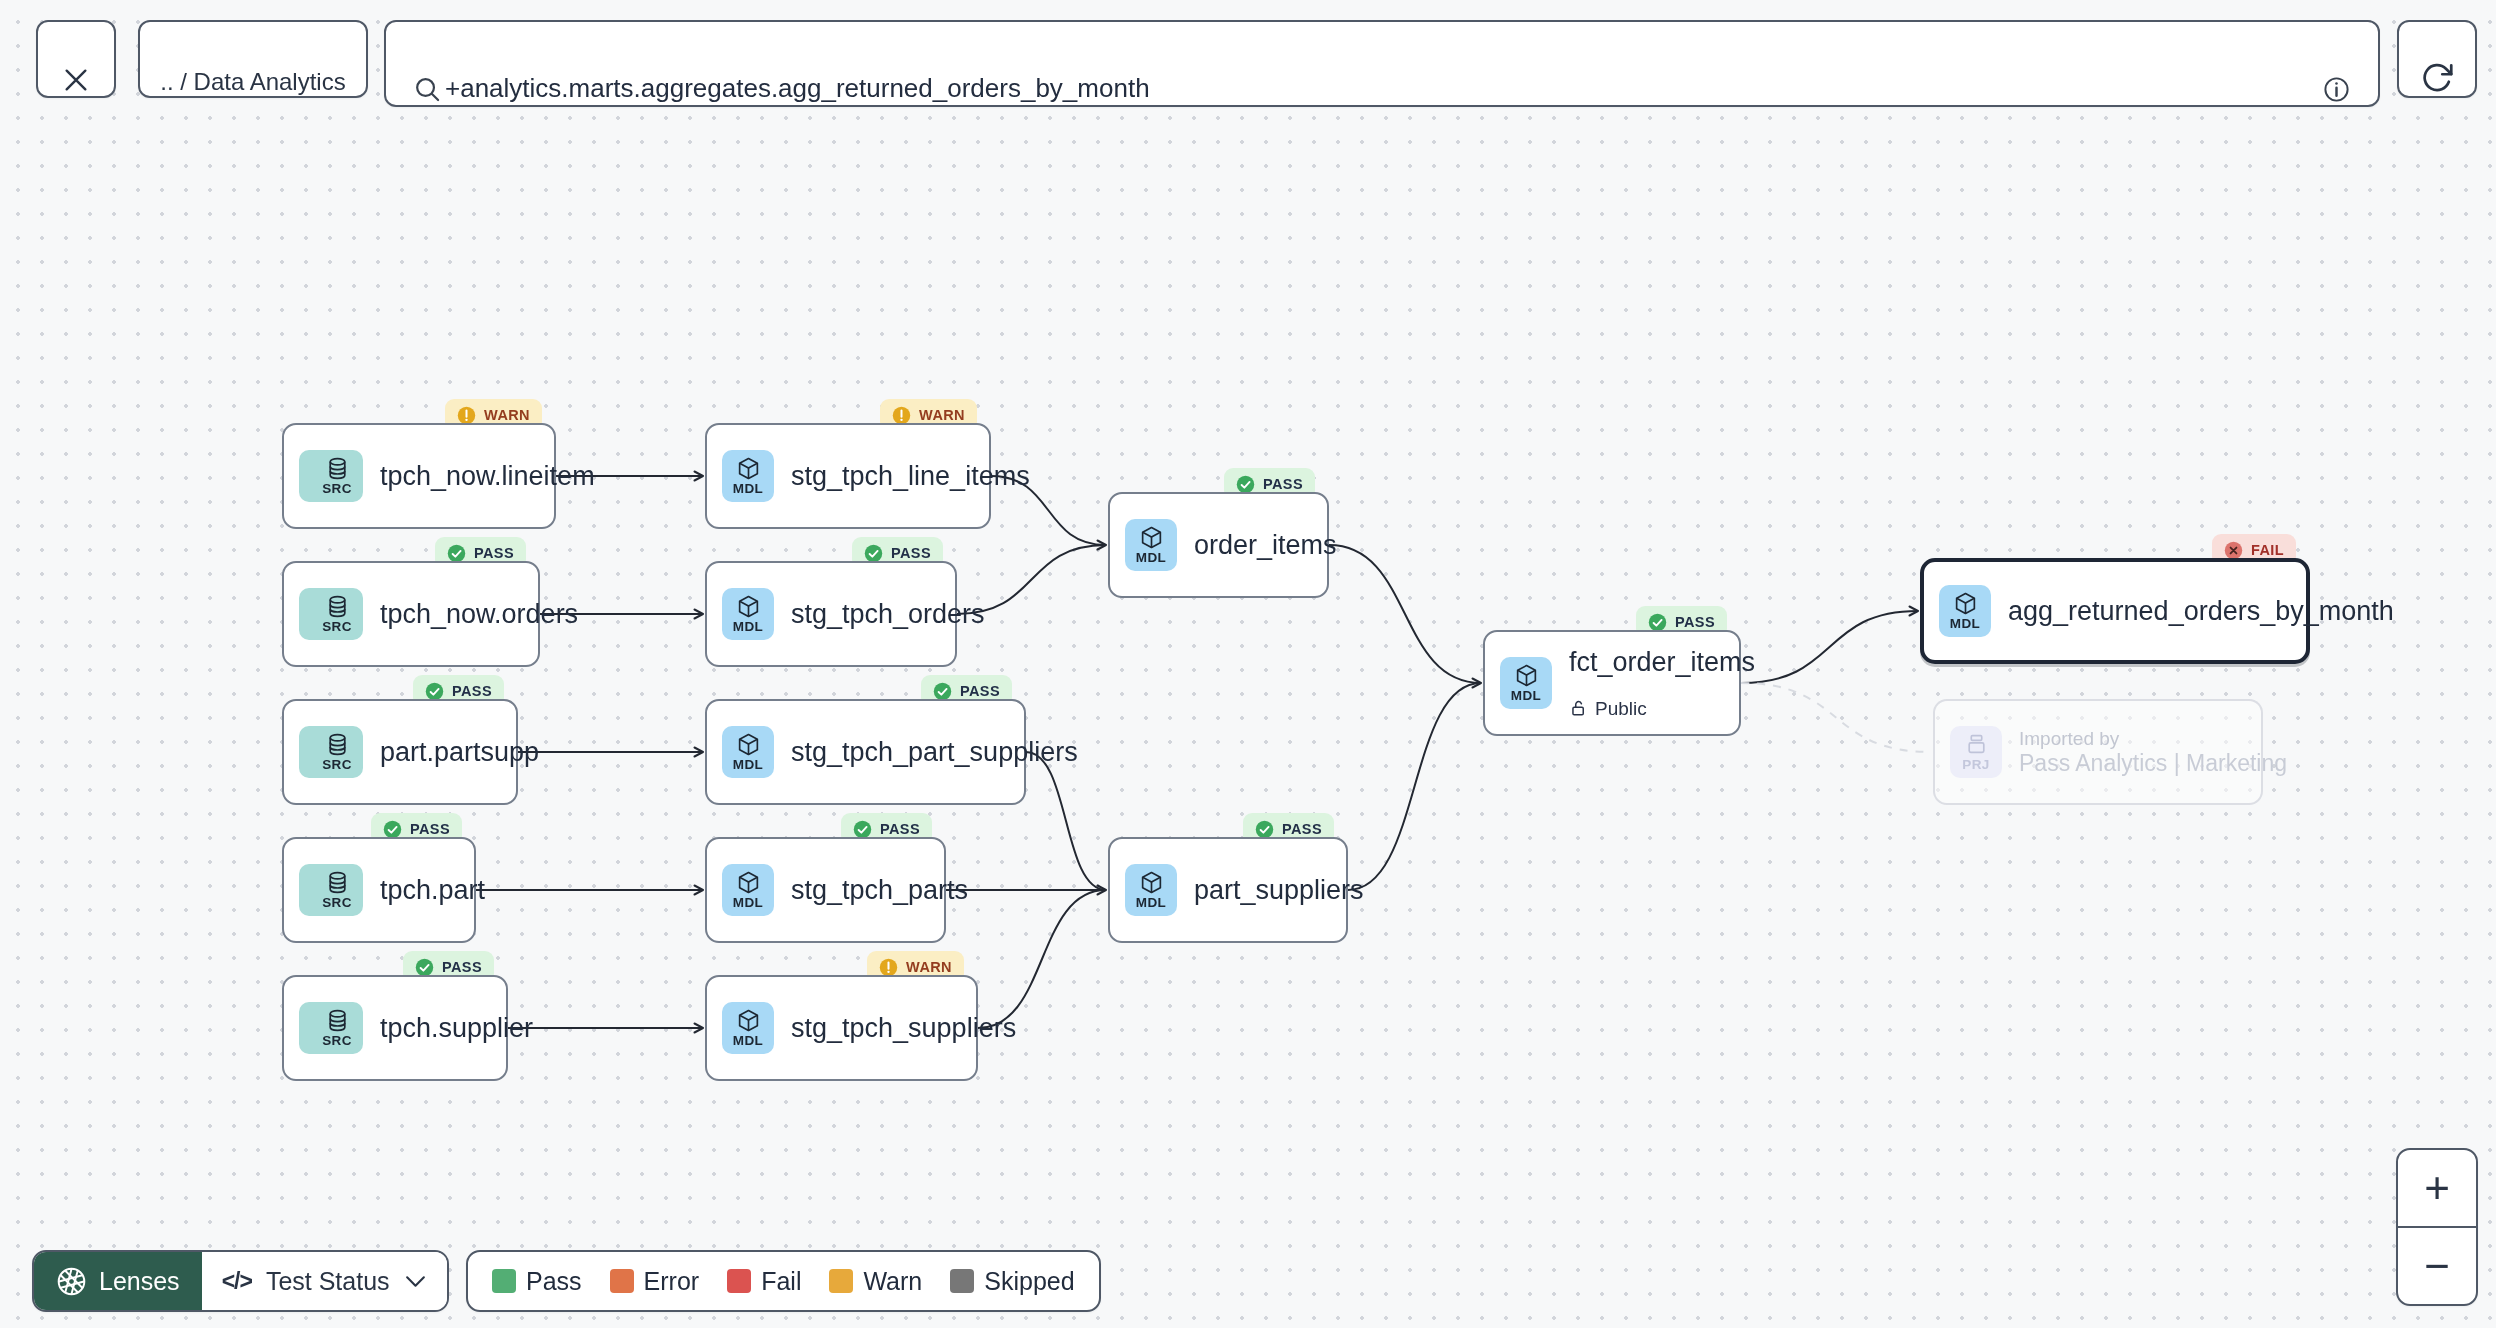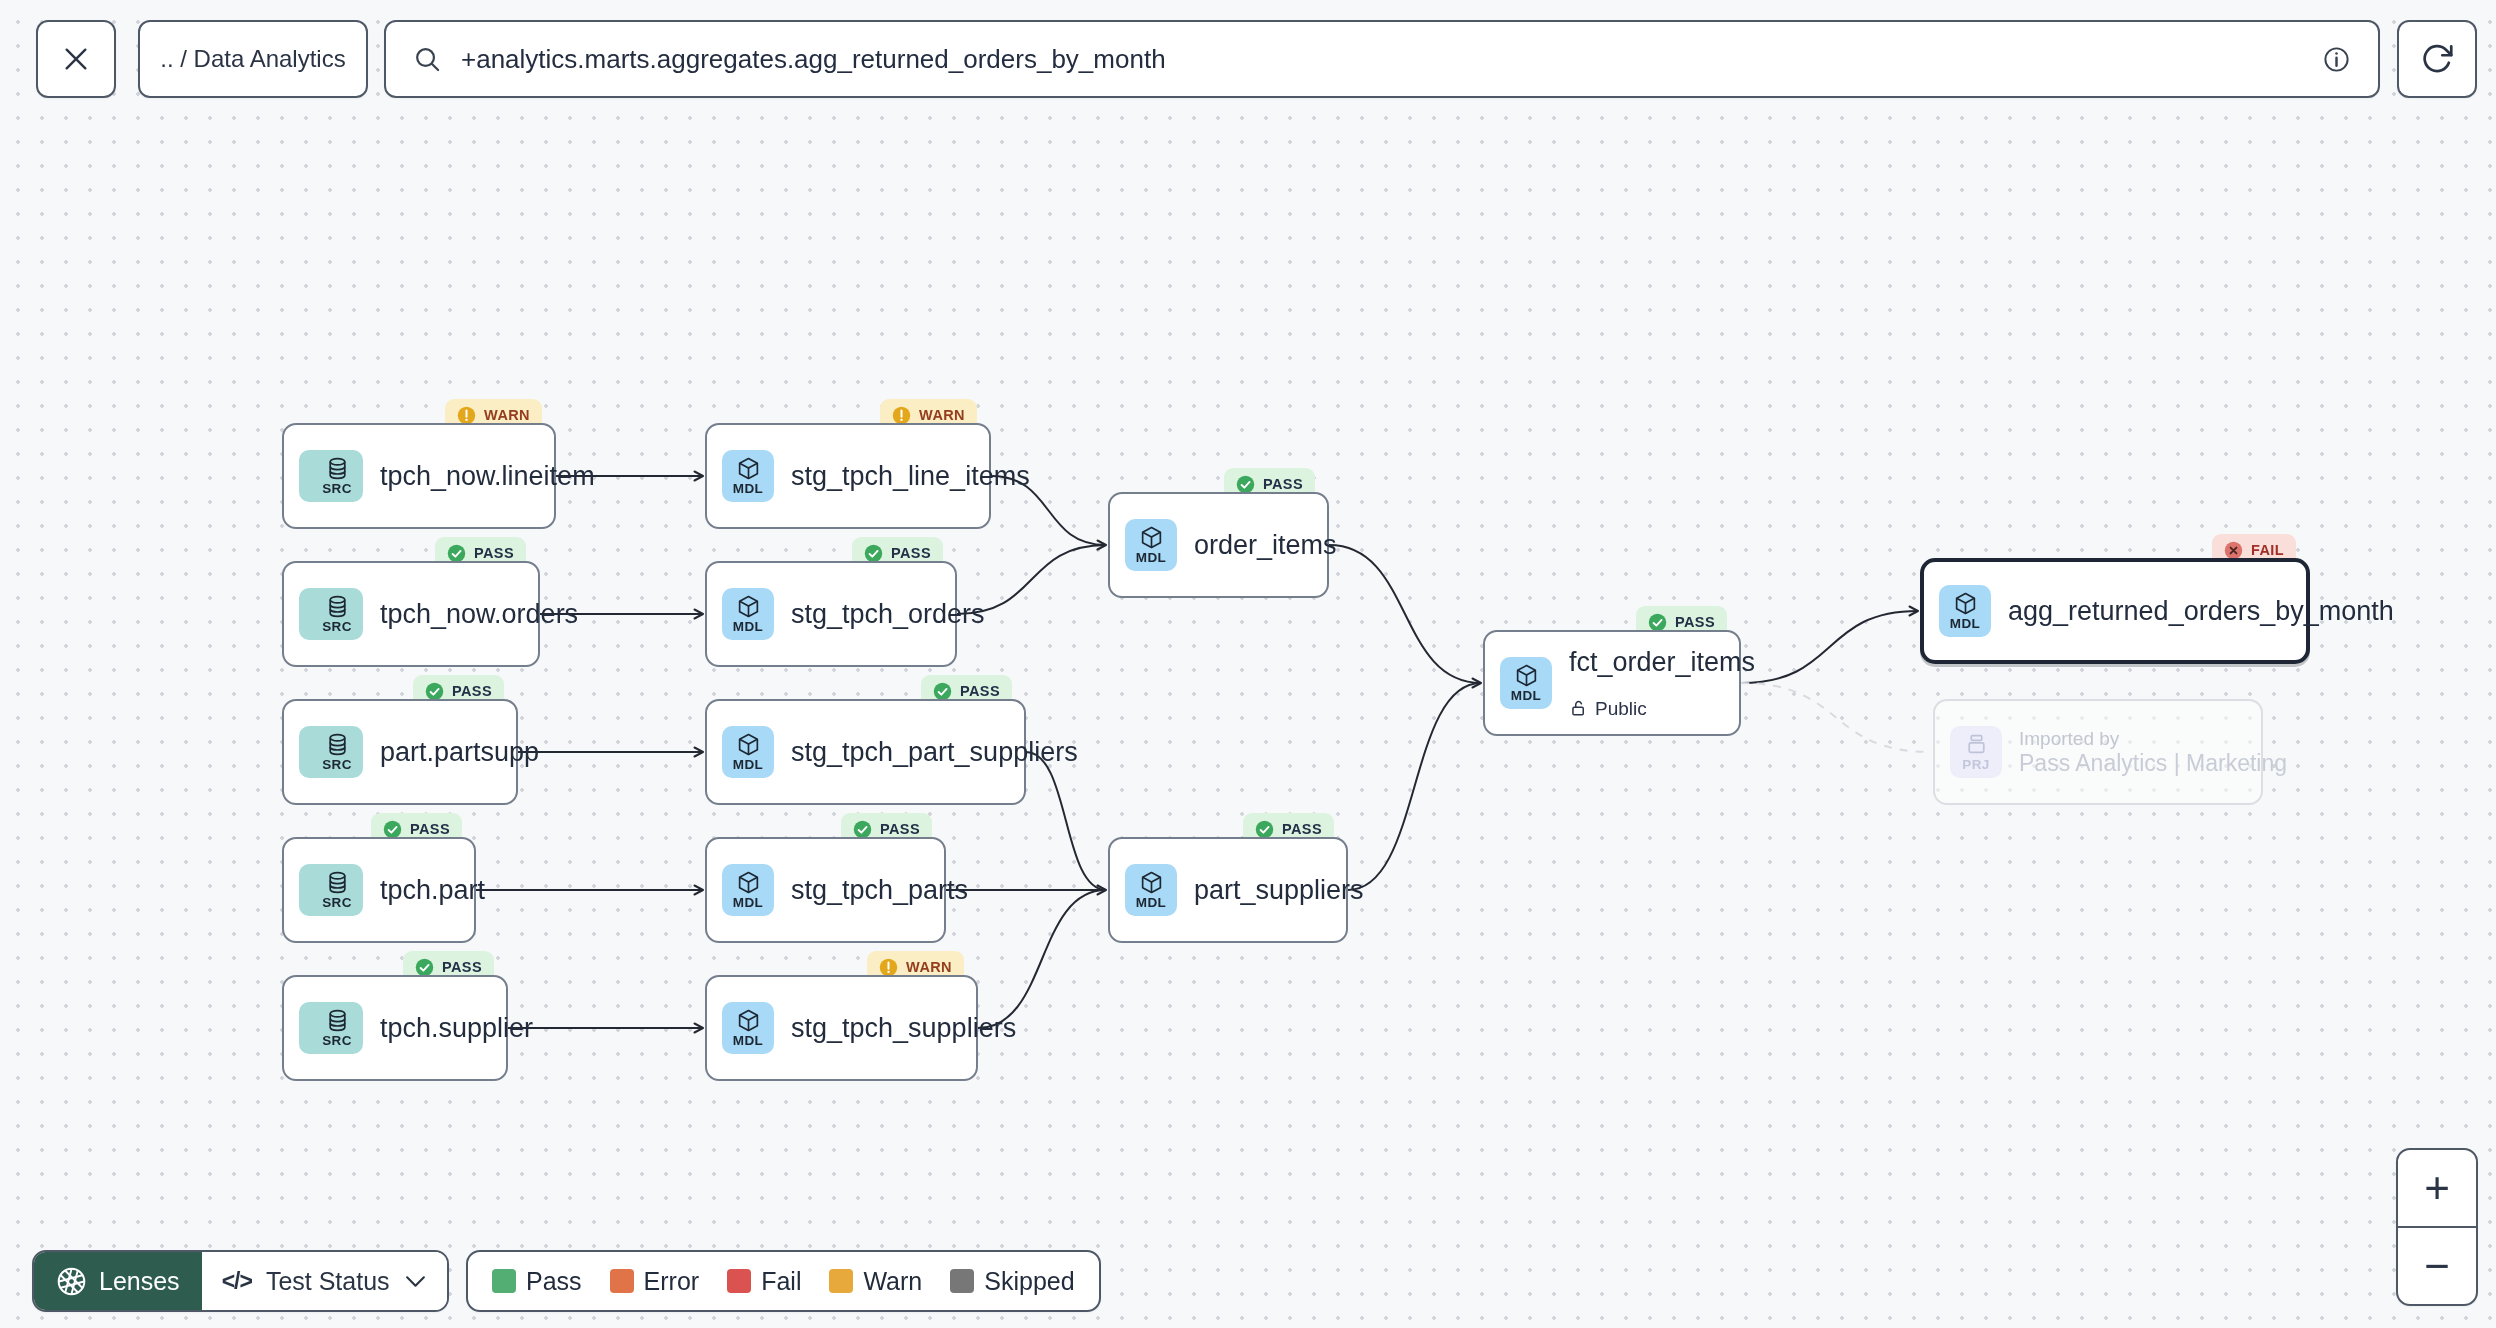--- a/index.html
+++ b/index.html
@@ -7,26 +7,26 @@
     width:2496px;height:1328px;position:relative;overflow:hidden;
     font-family:"Liberation Sans", sans-serif;
     background-color:#F7F8F9;
     background-image:radial-gradient(circle, #D2D5DB 1.7px, transparent 1.8px);
     background-size:24px 24px;background-position:6px 10px;
     color:#2A3444;
   }
   
   .chromebtn{
     position:absolute;background:#fff;border:2px solid #4F5866;border-radius:12px;
-    display:flex;align-items:center;justify-content:center;box-sizing:border-box;
+    display:flex;align-items:flex-end;justify-content:center;box-sizing:border-box;
     box-shadow:0 1px 2px rgba(20,30,45,.05);cursor:pointer;
   }
   #close-btn{left:36px;top:20px;width:80px;height:78px;}
   #breadcrumb-btn{left:138px;top:20px;width:230px;height:78px;font-size:24px;color:#2A3444;}
-  #search-box{left:384px;top:20px;width:1996px;height:78px;justify-content:flex-start;padding:0 26px;gap:16px;cursor:text;}
+  #search-box{left:384px;top:20px;width:1996px;height:87px;justify-content:flex-start;padding:0 26px;cursor:text;}
   #search-input{border:none;outline:none;background:transparent;flex:1;font-family:inherit;font-size:26px;color:#232D3F;}
   #refresh-btn{left:2397px;top:20px;width:80px;height:78px;}
   .iconwrap{display:flex;align-items:center;justify-content:center;}
   
   #canvas{position:absolute;left:0;top:0;width:2496px;height:1328px;}
   #edges{position:absolute;left:0;top:0;z-index:0;}
   .edge{fill:none;stroke:#232832;stroke-width:2px;}
   .edge.dashed{stroke:#D8DBE1;stroke-dasharray:8 8;}
   .node{position:absolute;z-index:1;cursor:pointer;}
   .node .badge{

